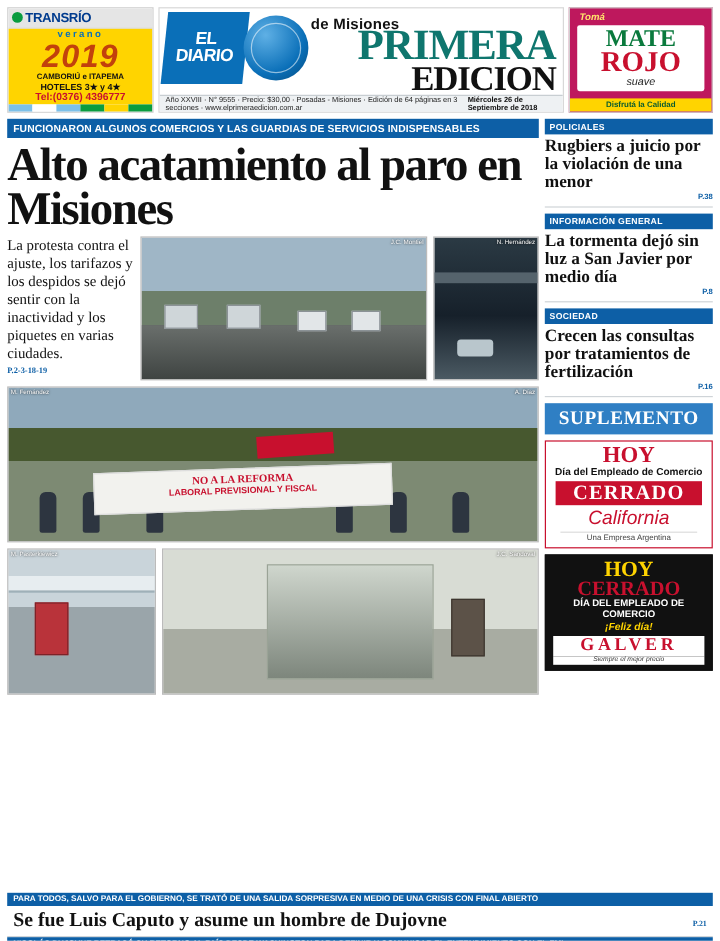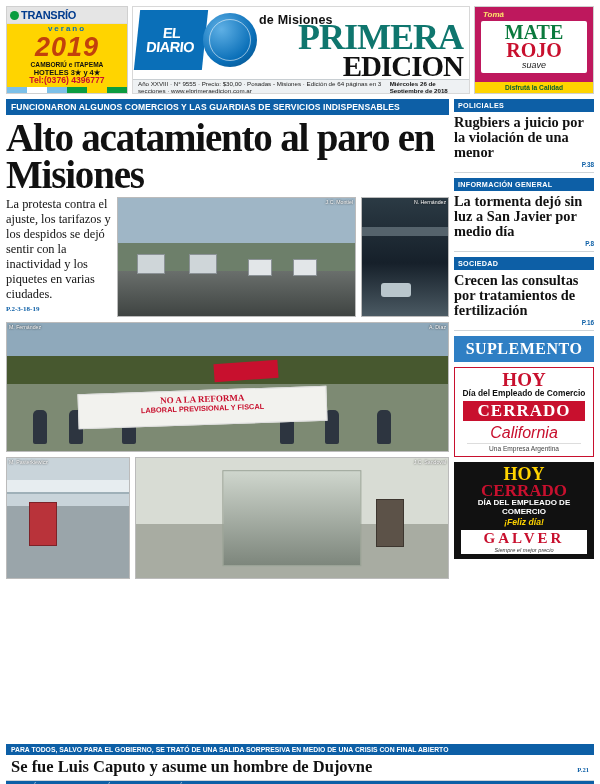--- a/index.html
+++ b/index.html
@@ -31,21 +31,21 @@
   .de-misiones{position:absolute;left:126px;top:6px;font-size:12.5px;color:#111;font-weight:bold;letter-spacing:.2px;}
   .title1{position:absolute;right:6px;top:14px;font-family:"Liberation Serif",serif;font-weight:bold;font-size:36px;letter-spacing:-1px;color:#0f766e;line-height:.92;}
   .title2{position:absolute;right:6px;top:46px;font-family:"Liberation Serif",serif;font-weight:bold;font-size:29px;letter-spacing:-1px;color:#111;line-height:.92;}
   .infoline{position:absolute;left:0;right:0;bottom:0;height:13px;background:#eef1f3;border-top:1px solid #c8ced2;font-size:6.2px;color:#222;display:flex;align-items:center;justify-content:space-between;padding:0 5px;}
   .infoline .dateright{color:#111;font-weight:bold;}
 
   .ad-right{width:118px;border:1px solid #d0d0d0;background:#be185d;position:relative;overflow:hidden;color:#fff;}
   .mate-top{font-size:8px;font-style:italic;padding:3px 0 0 8px;color:#ffe66b;font-weight:bold;}
   .mate-box{background:#fff;margin:2px 6px 0;border-radius:2px;text-align:center;padding:2px 0 3px;}
   .mate-1{font-family:"Liberation Serif",serif;font-weight:bold;font-size:20px;color:#0a7a3d;line-height:.92;}
-  .mate-2{font-family:"Liberation Serif",serif;font-weight:bold;font-size:20px;color:#c8102e;line-height:.92;}
+  .mate-2{font-family:"Liberation Serif",serif;font-weight:bold;font-size:24px;color:#c8102e;line-height:.92;}
   .mate-3{font-size:9px;color:#222;font-style:italic;}
   .mate-foot{position:absolute;left:0;right:0;bottom:0;background:#ffd400;color:#0a5c2f;font-size:6.6px;font-weight:bold;text-align:center;padding:2px 0;}
 
   
   .body{display:flex;gap:5px;margin-top:5px;height:640px;}
   .col-main{flex:1;display:flex;flex-direction:column;}
   .col-side{width:140px;display:flex;flex-direction:column;gap:5px;}
 
   .kicker{background:#0d5fa6;color:#fff;font-size:8.6px;font-weight:bold;padding:3px 5px;letter-spacing:.1px;}
   .headline{font-family:"Liberation Serif",serif;font-weight:bold;font-size:39px;line-height:.94;letter-spacing:-1.2px;color:#111;margin:5px 0 4px;}

